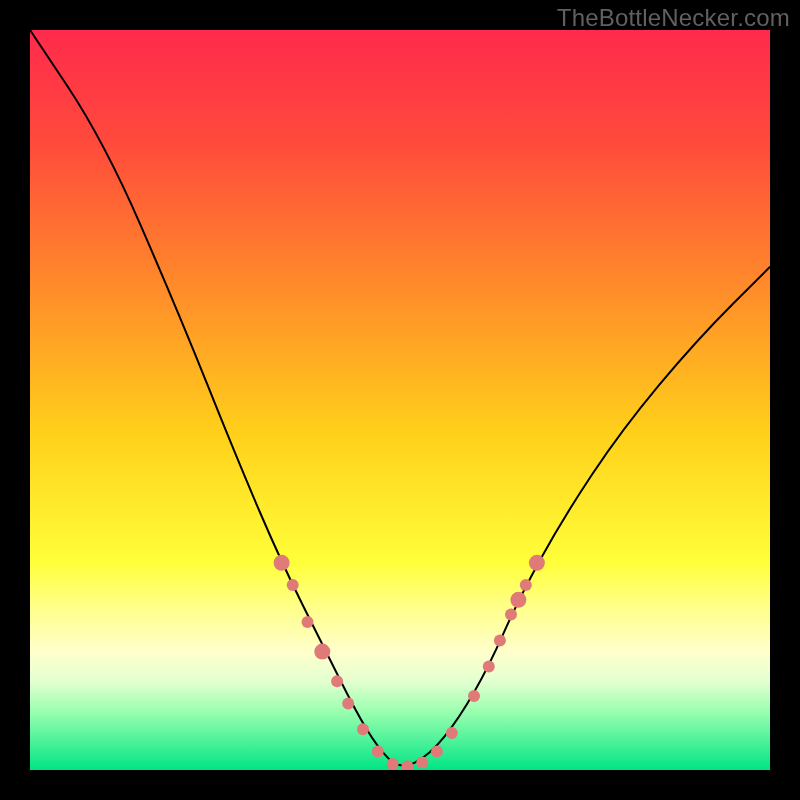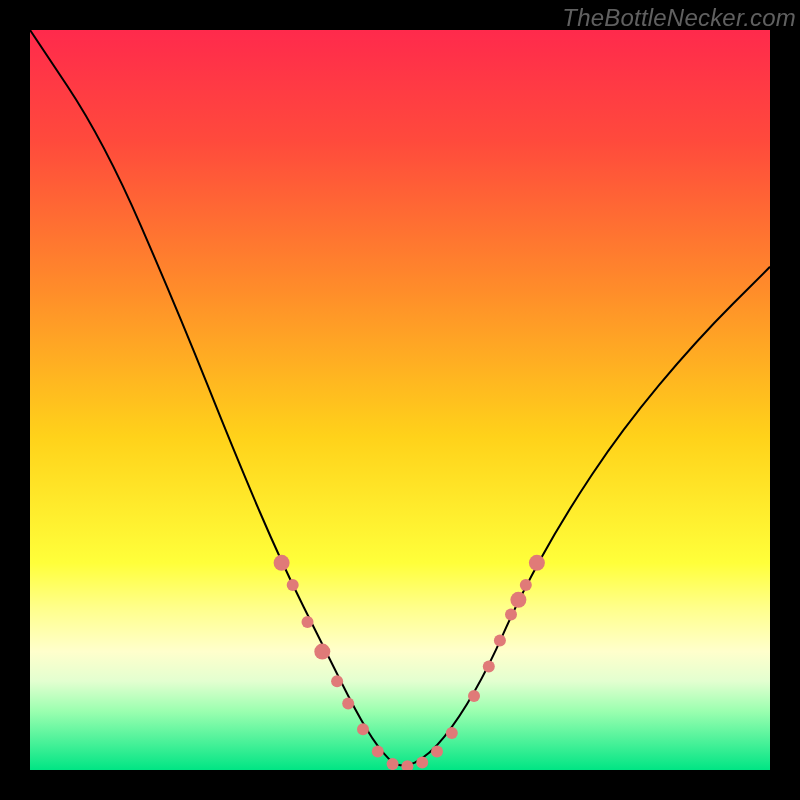--- a/index.html
+++ b/index.html
@@ -20,27 +20,26 @@
   .plot-area {
     position: absolute;
     left: 30px;
     top: 30px;
     width: 740px;
     height: 740px;
   }
   .watermark {
     position: absolute;
     top: 4px;
-    right: 4px;
+    right: 10px;
     font-size: 24px;
     font-weight: 400;
     color: #606060;
     letter-spacing: 0.2px;
     user-select: none;
-    font-style: italic;
   }
   svg { display: block; }
 </style>
 </head>
 <body>
 
 <div class="frame">
   <div class="watermark">TheBottleNecker.com</div>
 
   <svg class="plot-area" viewBox="0 0 740 740" preserveAspectRatio="none">

